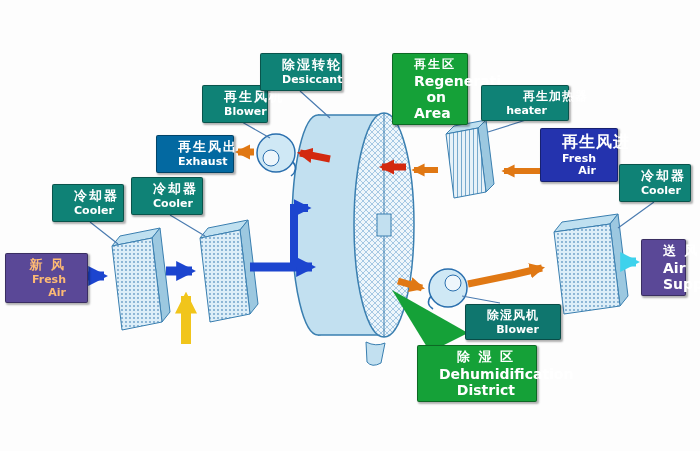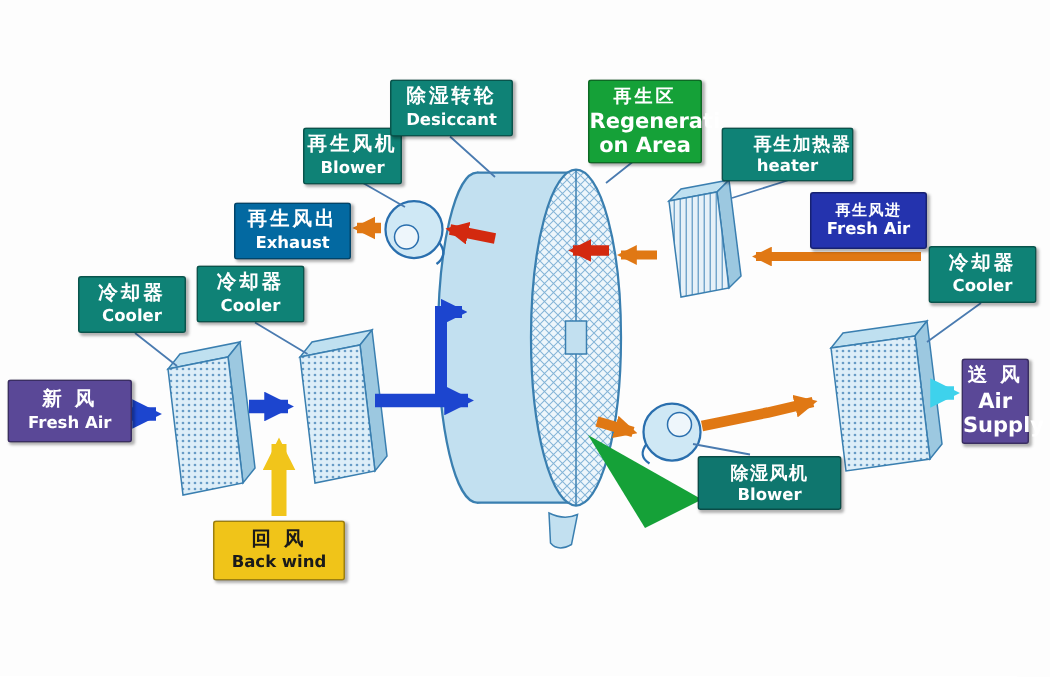--- a/index.html
+++ b/index.html
@@ -2,22 +2,22 @@
 <html><head>
 <meta charset="utf-8">
 <style>
   html,body{margin:0;padding:0;background:#ffffff;}
   .stage{
     position:relative;width:700px;height:451px;background:#fdfdfd;overflow:hidden;
     font-family:"DejaVu Sans","Liberation Sans",sans-serif;
   }
   .stage svg{position:absolute;left:0;top:0;}
   .label{
-    position:absolute;box-sizing:border-box;text-align:center;
-    padding:3px 0;border:1px solid rgba(0,0,0,.35);border-radius:2px;
+    position:absolute;box-sizing:border-box;text-align:right;
+    padding:3px 21px;border:1px solid rgba(0,0,0,.35);border-radius:2px;
     display:flex;flex-direction:column;justify-content:center;
     box-shadow:1.5px 1.5px 2px rgba(0,0,0,.3);
   }
   .label .zh{font-size:13px;font-weight:bold;letter-spacing:2px;line-height:1.3;white-space:nowrap;}
   .label .en{font-size:11px;font-weight:bold;line-height:1.15;}
   .label .en.small{font-size:14px;}
 </style>
 </head>
 <body>
 
@@ -115,39 +115,35 @@
 
     <line x1="398" y1="281" x2="422" y2="288" stroke-width="7" fill="none" stroke="#e07814" marker-end="url(#ah-orange)"></line>
     <path d="M468,284 L512,275 L542,268" stroke-width="7" fill="none" stroke="#e07814" marker-end="url(#ah-orange)"></path>
     <line x1="622" y1="262" x2="636" y2="262" stroke-width="9" fill="none" stroke="#3ed2ec" marker-end="url(#ah-cyan)"></line>
 
     <polygon points="392,290 430,352 468,333" fill="#15a138"></polygon>
 
     <path d="M90,222 L118,244 M170,215 L205,236 M242,122 L270,138 M300,91 L330,118 M428,103 L404,122 M526,120 L488,132 M654,202 L618,228 M500,303 L462,296" fill="none" stroke="#4a7bb0" stroke-width="1.2"></path>
   </svg>
 
-  <div class="label" style="left: 5px; top: 253px; width: 83px; min-height: 42px; background: rgb(90, 72, 151); color: #ffffff;">
+  <div class="label" style="left: 5px; top: 253px; width: 83px; min-height: 42px; background: rgb(90, 72, 151); color: #fdba74;">
     <div class="zh">新  风</div>
     <div class="en">Fresh Air</div>
   </div>
 
   <div class="label" style="left: 52px; top: 184px; width: 72px; min-height: 38px; background: rgb(15, 130, 118); color: rgb(255, 255, 255);">
     <div class="zh">冷却器</div>
     <div class="en">Cooler</div>
   </div>
 
   <div class="label" style="left: 131px; top: 177px; width: 72px; min-height: 38px; background: rgb(15, 130, 118); color: rgb(255, 255, 255);">
     <div class="zh">冷却器</div>
     <div class="en">Cooler</div>
   </div>
 
-  <div class="label" style="left: 142px; top: 347px; width: 88px; min-height: 40px; background: rgb(240, 196, 25); color: rgb(26, 26, 26);">
-    <div class="zh">回  风</div>
-    <div class="en">Back wind</div>
-  </div>
 
   <div class="label" style="left: 202px; top: 85px; width: 66px; min-height: 38px; background: rgb(15, 130, 118); color: rgb(255, 255, 255);">
     <div class="zh">再生风机</div>
     <div class="en">Blower</div>
   </div>
 
   <div class="label" style="left: 156px; top: 135px; width: 78px; min-height: 36px; background: #0369a1; color: rgb(255, 255, 255);">
     <div class="zh">再生风出</div>
     <div class="en">Exhaust</div>
   </div>
@@ -162,33 +158,38 @@
     <div class="en small">Regenerati</div>
     <div class="en small">on Area</div>
   </div>
 
   <div class="label" style="left: 481px; top: 85px; width: 88px; min-height: 36px; background: rgb(15, 130, 118); color: rgb(255, 255, 255);">
     <div class="zh" style="font-size:12px;letter-spacing:1px;margin-left:20px;">再生加热器</div>
     <div class="en">heater</div>
   </div>
 
   <div class="label" style="left: 540px; top: 128px; width: 78px; min-height: 38px; background: rgb(36, 51, 174); color: rgb(255, 255, 255);">
-    <div class="zh" style="font-size:10px;letter-spacing:1px;">再生风进</div>
+    <div class="zh" style="font-size:16px;letter-spacing:1px;">再生风进</div>
     <div class="en">Fresh Air</div>
   </div>
 
   <div class="label" style="left: 619px; top: 164px; width: 72px; min-height: 38px; background: rgb(15, 130, 118); color: rgb(255, 255, 255);">
     <div class="zh">冷却器</div>
     <div class="en">Cooler</div>
   </div>
 
   <div class="label" style="left: 641px; top: 239px; width: 45px; min-height: 46px; background: rgb(90, 72, 151); color: rgb(255, 255, 255);">
     <div class="zh">送  风</div>
     <div class="en small">Air Supply</div>
   </div>
 
   <div class="label" style="left: 465px; top: 304px; width: 96px; min-height: 36px; background: #0f766e; color: rgb(255, 255, 255);">
     <div class="zh" style="font-size:12px;letter-spacing:1px;">除湿风机</div>
     <div class="en">Blower</div>
   </div>
 
+  <div class="label" style="left: 417px; top: 345px; width: 120px; min-height: 56px; background: rgb(21, 161, 56); color: rgb(255, 255, 255);">
+    <div class="zh">除 湿 区</div>
+    <div class="en small">Dehumidification</div>
+    <div class="en small">District</div>
+  </div>
 
 </div>
 
 </body></html>

